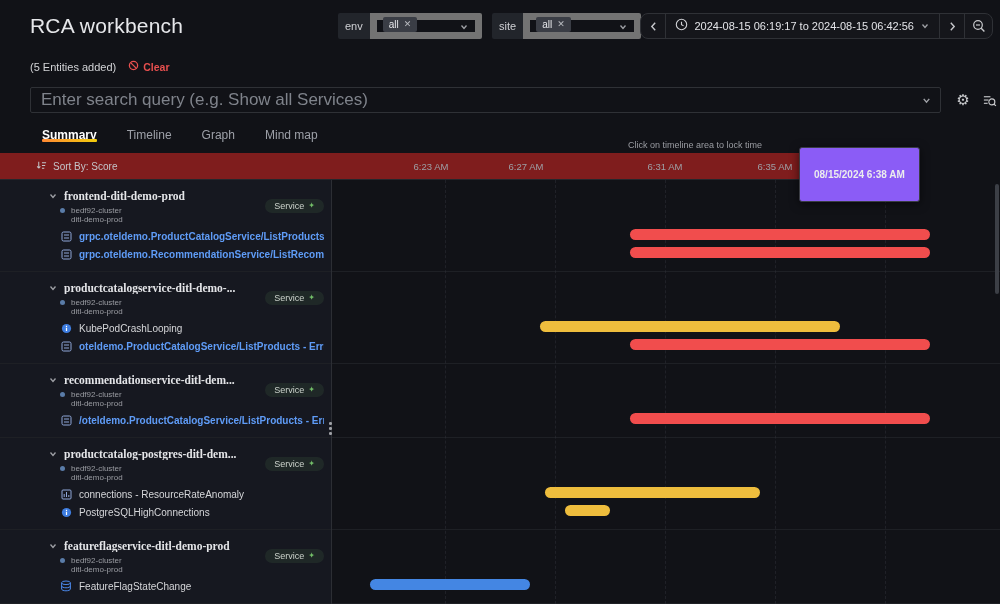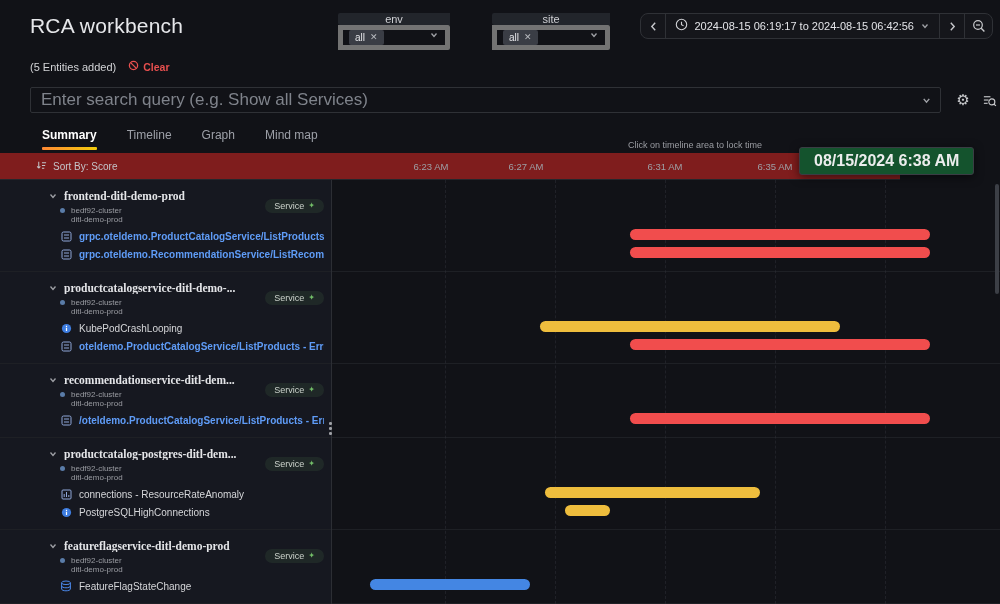--- a/index.html
+++ b/index.html
@@ -6,25 +6,25 @@
   *{box-sizing:border-box;}
   .app{
     position:relative;width:1000px;height:604px;overflow:hidden;
     background:#111217;color:#d8d9da;
     font-family:"Liberation Sans",sans-serif;
   }
   
   .page-title{position:absolute;left:30px;top:14px;font-size:21px;font-weight:500;color:#e6e7ea;letter-spacing:.2px;}
   .entities-row{position:absolute;left:30px;top:60px;display:flex;align-items:center;gap:12px;font-size:11px;color:#d2d3d6;}
   .clear-btn{display:flex;align-items:center;gap:4px;color:var(--clear-red);font-size:10.5px;font-weight:700;cursor:pointer;}
-  .filter{position:absolute;top:13px;display:flex;height:26px;flex-direction:column;}
+  .filter{position:absolute;top:13px;display:flex;height:26px;}
   .filter.env{left:338px;} .filter.site{left:492px;}
   .f-label{background:#22252b;min-width:27px;padding:0 7px;display:flex;align-items:center;justify-content:center;
     font-size:11px;color:#cfd0d4;border-radius:2px 0 0 2px;}
-  .f-select{border:5px solid #737373;background:#111217;display:flex;align-items:flex-start;padding:0 6px;gap:4px;border-radius:0 2px 2px 0;}
+  .f-select{border:7px solid #737373;background:#111217;display:flex;align-items:flex-end;padding:0 6px;gap:4px;border-radius:0 2px 2px 0;}
   .filter.env .f-select{width:112px;} .filter.site .f-select{width:118px;}
   .chip{background:#3a3d45;border-radius:2px;padding:1px 6px;font-size:10px;color:#e5e6e9;display:flex;align-items:center;gap:5px;line-height:13px;}
   .chip .x{color:#b9bbc0;font-size:9px;cursor:pointer;}
   .f-select .chev{margin-left:auto;display:flex;}
   .time-picker{position:absolute;right:7px;top:13px;height:26px;display:flex;align-items:stretch;
     border:1px solid #2f3136;border-radius:8px;background:#15161b;}
   .tp-seg{display:flex;align-items:center;justify-content:center;}
   .tp-btn{width:24px;cursor:pointer;}
   .tp-main{padding:0 9px;gap:6px;border-left:1px solid #2f3136;border-right:1px solid #2f3136;cursor:pointer;}
   .tp-main .range{font-size:11px;color:#e3e4e8;white-space:nowrap;}
@@ -34,31 +34,31 @@
     display:flex;align-items:center;background:#111217;}
   .search-box input{flex:1;background:transparent;border:none;outline:none;color:#d8d9da;font-size:17px;
     padding:0 10px;font-family:"Liberation Sans",sans-serif;}
   .search-box input::placeholder{color:#7f838b;}
   .search-box .chev{padding-right:8px;display:flex;}
   .icon-btn{position:absolute;top:88px;width:24px;height:24px;display:flex;align-items:center;justify-content:center;cursor:pointer;border-radius:2px;}
   .icon-btn.gear{left:951px;font-size:15px;color:#c9cacd;}
   .icon-btn.slist{left:977px;}
   
   .tabs-row{position:absolute;left:42px;top:128px;display:flex;gap:30px;}
-  .tab{font-size:12px;color:#9da0a8;padding-bottom:8px;position:relative;cursor:pointer;white-space:nowrap;}
+  .tab{font-size:12px;color:#9da0a8;position:relative;cursor:pointer;white-space:nowrap;}
   .tab.active{color:#ffffff;font-weight:700;}
   .tab.active::after{content:"";position:absolute;left:0;right:0;bottom:0;height:3px;
     background:linear-gradient(90deg,var(--accent-from),var(--accent-to));border-radius:1px;}
   .lock-hint{position:absolute;left:628px;top:140px;font-size:9px;color:#9b9da3;}
   
   .tl-header{position:absolute;left:0;top:153px;width:900px;height:27px;background:#7f1d1d;border-bottom:1px solid #25272c;}
   .sort-ctl{position:absolute;left:36px;top:0;height:26px;display:flex;align-items:center;gap:6px;font-size:10px;color:#c4c5c9;cursor:pointer;}
   .tick{position:absolute;top:8px;transform:translateX(-50%);font-size:9.5px;color:#9da0a6;white-space:nowrap;}
-  .time-tooltip{position:absolute;left:799px;top:147px;padding:4px 14px;background:#14532d;border:1px solid #3a3d44;
-    border-radius:3px;font-size:16px;font-weight:700;color:#eceded;z-index:20;box-shadow:0 2px 10px rgba(0,0,0,.55);white-space:nowrap;}
+  .time-tooltip{position:absolute;left:799px;top:147px;padding:21px 14px;background:#8b5cf6;border:1px solid #3a3d44;
+    border-radius:3px;font-size:10px;font-weight:700;color:#eceded;z-index:20;box-shadow:0 2px 10px rgba(0,0,0,.55);white-space:nowrap;}
   
   .content{position:absolute;left:0;top:180px;right:0;bottom:0;overflow:hidden;}
   .gridline{position:absolute;top:0;bottom:0;width:0;border-left:1px dashed #2d2f36;opacity:.55;}
   .panel-divider{position:absolute;left:331px;top:0;bottom:0;width:1px;background:#2c2e34;z-index:5;}
   .drag-handle{position:absolute;left:327px;top:240px;z-index:6;display:flex;flex-direction:column;gap:2.5px;cursor:col-resize;padding:2px;}
   .drag-handle i{width:2.5px;height:2.5px;border-radius:50%;background:#9fa1a6;display:block;}
   .scroll-thumb{position:absolute;right:1px;top:4px;width:4px;height:110px;background:#3c3f46;border-radius:2px;}
   .group-row{display:flex;border-bottom:1px solid #1e2025;width:1000px;}
   .g-left{width:332px;flex:none;padding:6px 8px 8px 48px;background:#161820;}
   .g-header{display:flex;align-items:center;gap:6px;height:19px;cursor:pointer;}

